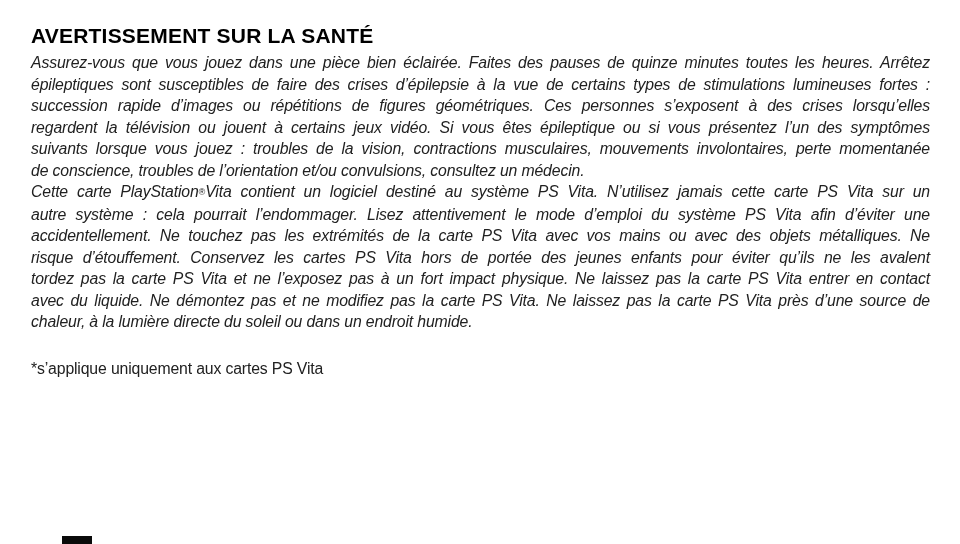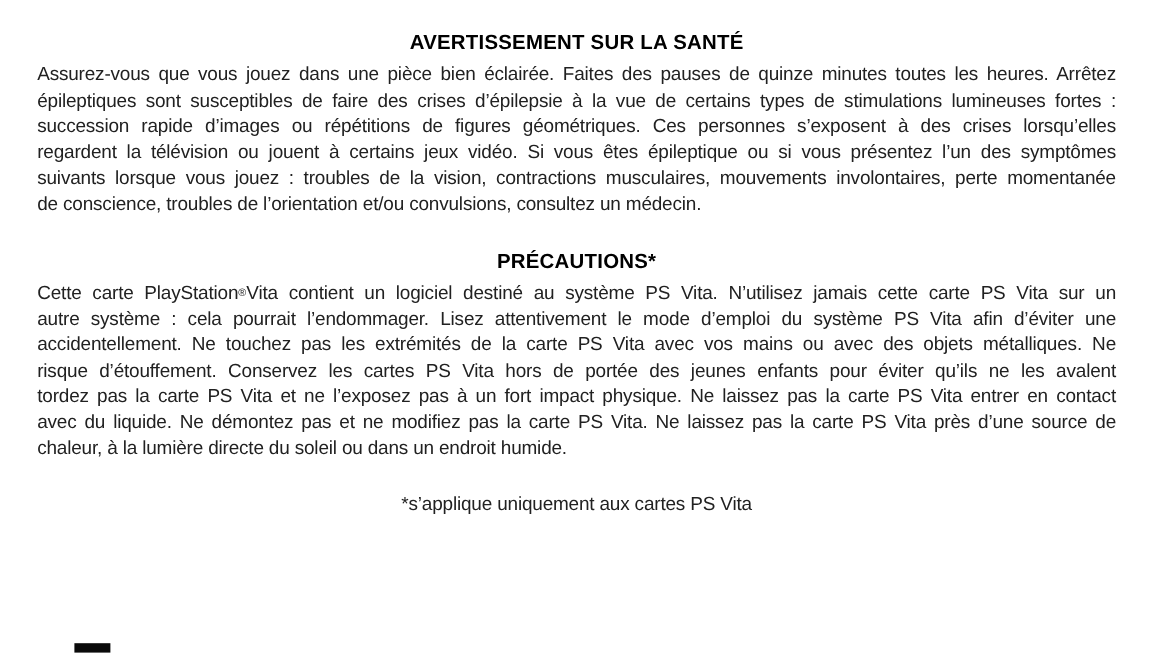--- a/index.html
+++ b/index.html
@@ -13,56 +13,55 @@
     position: relative;
     overflow: hidden;
     font-family: "Liberation Sans", "DejaVu Sans", sans-serif;
     color: #1e1e1e;
   }
   .content {
     padding: 24px 30px 0 31px;
   }
   .heading {
     margin: 0 0 4px 0;
-    font-size: 17px;
+    font-size: 21px;
     line-height: 24px;
     font-weight: bold;
     color: #000000;
     letter-spacing: 0.2px;
-    text-align: center;
   }
   .heading.second {
     margin-top: 25px;
   }
   .para {
     margin: 0;
     font-size: 15.8px;
     line-height: 21.5px;
     letter-spacing: -0.15px;
     color: #212121;
   }
   .para .line {
     text-align: justify;
     text-align-last: justify;
+    font-style: italic;
   }
   .para .line:last-child {
     text-align-last: left;
   }
   .reg {
     font-size: 9px;
     vertical-align: 2px;
     letter-spacing: 0;
   }
   .footnote {
     margin-top: 25px;
     font-size: 15.8px;
     line-height: 21.5px;
     letter-spacing: -0.15px;
     color: #212121;
-    text-align: center;
   }
   .page-tab {
     position: absolute;
     left: 62px;
     bottom: 0;
     width: 30px;
     height: 8px;
     background: #0a0a0a;
   }
 </style>
@@ -77,21 +76,20 @@
         <div class="line">Assurez-vous que vous jouez dans une pièce bien éclairée. Faites des pauses de quinze minutes toutes les heures. Arrêtez</div>
         <div class="line">épileptiques sont susceptibles de faire des crises d’épilepsie à la vue de certains types de stimulations lumineuses fortes :</div>
         <div class="line">succession rapide d’images ou répétitions de figures géométriques. Ces personnes s’exposent à des crises lorsqu’elles</div>
         <div class="line">regardent la télévision ou jouent à certains jeux vidéo. Si vous êtes épileptique ou si vous présentez l’un des symptômes</div>
         <div class="line">suivants lorsque vous jouez : troubles de la vision, contractions musculaires, mouvements involontaires, perte momentanée</div>
         <div class="line">de conscience, troubles de l’orientation et/ou convulsions, consultez un médecin.</div>
       </div>
   </section>
 
   <section>
-    <h2 class="heading second">PRÉCAUTIONS*</h2>
     <div class="para">
         <div class="line">Cette carte PlayStation<span class="reg">®</span>Vita contient un logiciel destiné au système PS Vita. N’utilisez jamais cette carte PS Vita sur un</div>
         <div class="line">autre système : cela pourrait l’endommager. Lisez attentivement le mode d’emploi du système PS Vita afin d’éviter une</div>
         <div class="line">accidentellement. Ne touchez pas les extrémités de la carte PS Vita avec vos mains ou avec des objets métalliques. Ne</div>
         <div class="line">risque d’étouffement. Conservez les cartes PS Vita hors de portée des jeunes enfants pour éviter qu’ils ne les avalent</div>
         <div class="line">tordez pas la carte PS Vita et ne l’exposez pas à un fort impact physique. Ne laissez pas la carte PS Vita entrer en contact</div>
         <div class="line">avec du liquide. Ne démontez pas et ne modifiez pas la carte PS Vita. Ne laissez pas la carte PS Vita près d’une source de</div>
         <div class="line">chaleur, à la lumière directe du soleil ou dans un endroit humide.</div>
       </div>
   </section>

